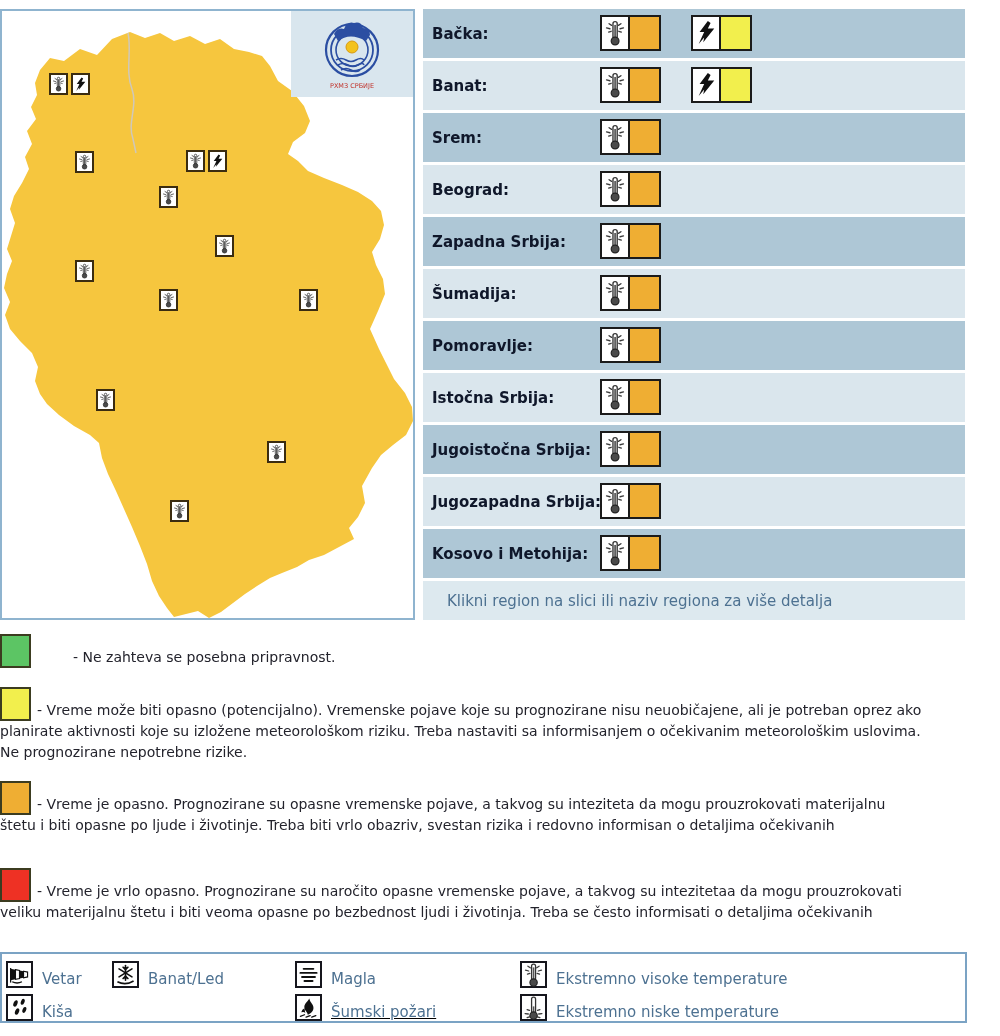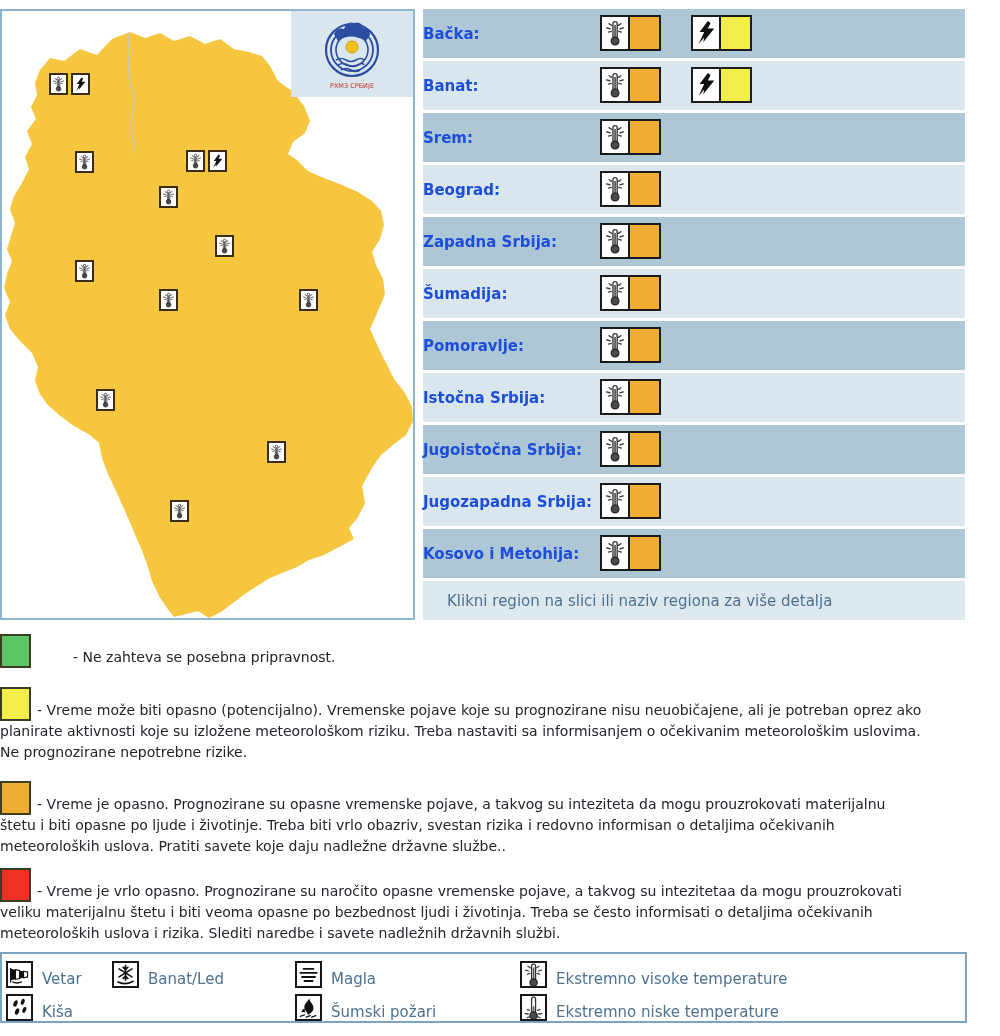--- a/index.html
+++ b/index.html
@@ -13,21 +13,21 @@
   .logo-box{position:absolute;right:0;top:0;width:122px;height:86px;background:#d9e6ee;
     display:flex;align-items:center;justify-content:center;}
   .micon{position:absolute;width:19px;height:22px;background:#fff;border:2px solid #3b2c10;
     box-sizing:border-box;display:flex;align-items:center;justify-content:center;}
 
   
   .alerts{position:absolute;left:423px;top:9px;width:542px;}
   .arow{position:relative;height:49px;margin-bottom:3px;display:flex;align-items:center;}
   .arow.dark{background:#aec7d6;}
   .arow.light{background:#dae6ed;}
-  .arow .rlabel{font-size:15px;font-weight:bold;color:#1d4ed8;}
+  .arow .rlabel{font-size:15px;font-weight:bold;color:#0f172a;padding-left:9px;}
   .arow .icons{position:absolute;left:177px;top:6px;display:flex;gap:30px;}
   .pair{display:flex;border:2px solid #1b1b1b;background:#fff;height:32px;}
   .pair .picon{width:26px;display:flex;align-items:center;justify-content:center;background:#fff;}
   .pair .pcolor{width:29px;border-left:2px solid #1b1b1b;}
   .frow{height:39px;background:#dde9ef;display:flex;align-items:center;
     font-size:15px;color:#4d7191;padding-left:24px;box-sizing:border-box;}
 
   
   .sev{position:absolute;left:0;width:995px;font-size:14px;color:#23232c;}
   .sev .cbox{position:absolute;left:0;top:0;width:27px;height:30px;border:2px solid #3c3c20;box-sizing:content-box;}
@@ -538,27 +538,25 @@
       <div class="sev">
         <span class="cbox" style="background: rgb(242, 239, 77);"></span>
         <div class="line first">- Vreme može biti opasno (potencijalno). Vremenske pojave koje su prognozirane nisu neuobičajene, ali je potreban oprez ako</div>
         <div class="line">planirate aktivnosti koje su izložene meteorološkom riziku. Treba nastaviti sa informisanjem o očekivanim meteorološkim uslovima.</div>
         <div class="line">Ne prognozirane nepotrebne rizike.</div>
       </div>
       <div class="sev">
         <span class="cbox" style="background: rgb(239, 174, 51);"></span>
         <div class="line first">- Vreme je opasno. Prognozirane su opasne vremenske pojave, a takvog su inteziteta da mogu prouzrokovati materijalnu</div>
         <div class="line">štetu i biti opasne po ljude i životinje. Treba biti vrlo obazriv, svestan rizika i redovno informisan o detaljima očekivanih</div>
-        <div class="line">meteoroloških uslova. Pratiti savete koje daju nadležne državne službe..</div>
       </div>
       <div class="sev">
         <span class="cbox" style="background: rgb(238, 49, 36);"></span>
         <div class="line first">- Vreme je vrlo opasno. Prognozirane su naročito opasne vremenske pojave, a takvog su intezitetaa da mogu prouzrokovati</div>
         <div class="line">veliku materijalnu štetu i biti veoma opasne po bezbednost ljudi i životinja. Treba se često informisati o detaljima očekivanih</div>
-        <div class="line">meteoroloških uslova i rizika. Slediti naredbe i savete nadležnih državnih službi.</div>
       </div>
     </div>
 
   <div class="icon-legend" id="icon-legend">
       <div class="litem" style="left: 4px; top: 4px;">
         <span class="libox">
           <svg width="21" height="21" viewBox="0 0 26 26">
             <path d="M2,5 L2,23" stroke="#101010" stroke-width="1.6"></path>
        <path d="M2,6 L8,7 L8,19 L2,20 Z" fill="#101010"></path>
        <path d="M8,7 L13,8 L13,18 L8,19 Z" fill="#fff" stroke="#101010" stroke-width="1.4"></path>
@@ -629,21 +627,21 @@
         <span class="lilabel">Kiša</span>
       </div>
       <div class="litem" style="left: 110px; top: 37px; margin-top: 48px;">
         <span class="libox">
           <svg width="21" height="21" viewBox="0 0 24 28">
             <path d="M14,1 L5,13 L10,13 L4,26 L10,19 L9,24 L21,9 L14,9 L17,3 Z" fill="#101010"></path>
           </svg>
         </span>
         <span class="lilabel">Grmljavina</span>
       </div>
-      <div class="litem" style="left: 293px; top: 37px;">
+      <div class="litem" style="left: 293px; top: 37px; text-decoration: underline;">
         <span class="libox">
           <svg width="21" height="21" viewBox="0 0 26 26">
             <path d="M14,2 C11,7 7,9 8,14 C9,18 12,19 12,22 C16,20 20,17 19,12 C18,8 15,7 14,2 Z" fill="#101010"></path>
        <path d="M8,14 Q5,15 4,19 Q8,18 9,20" fill="#101010"></path>
        <g stroke="#101010" stroke-width="1.6" stroke-linecap="round">
          <path d="M3,24 L8,22"></path>
               <path d="M10,25 L15,23"></path>
               <path d="M17,25 L22,23"></path>
             </g>
           </svg>

